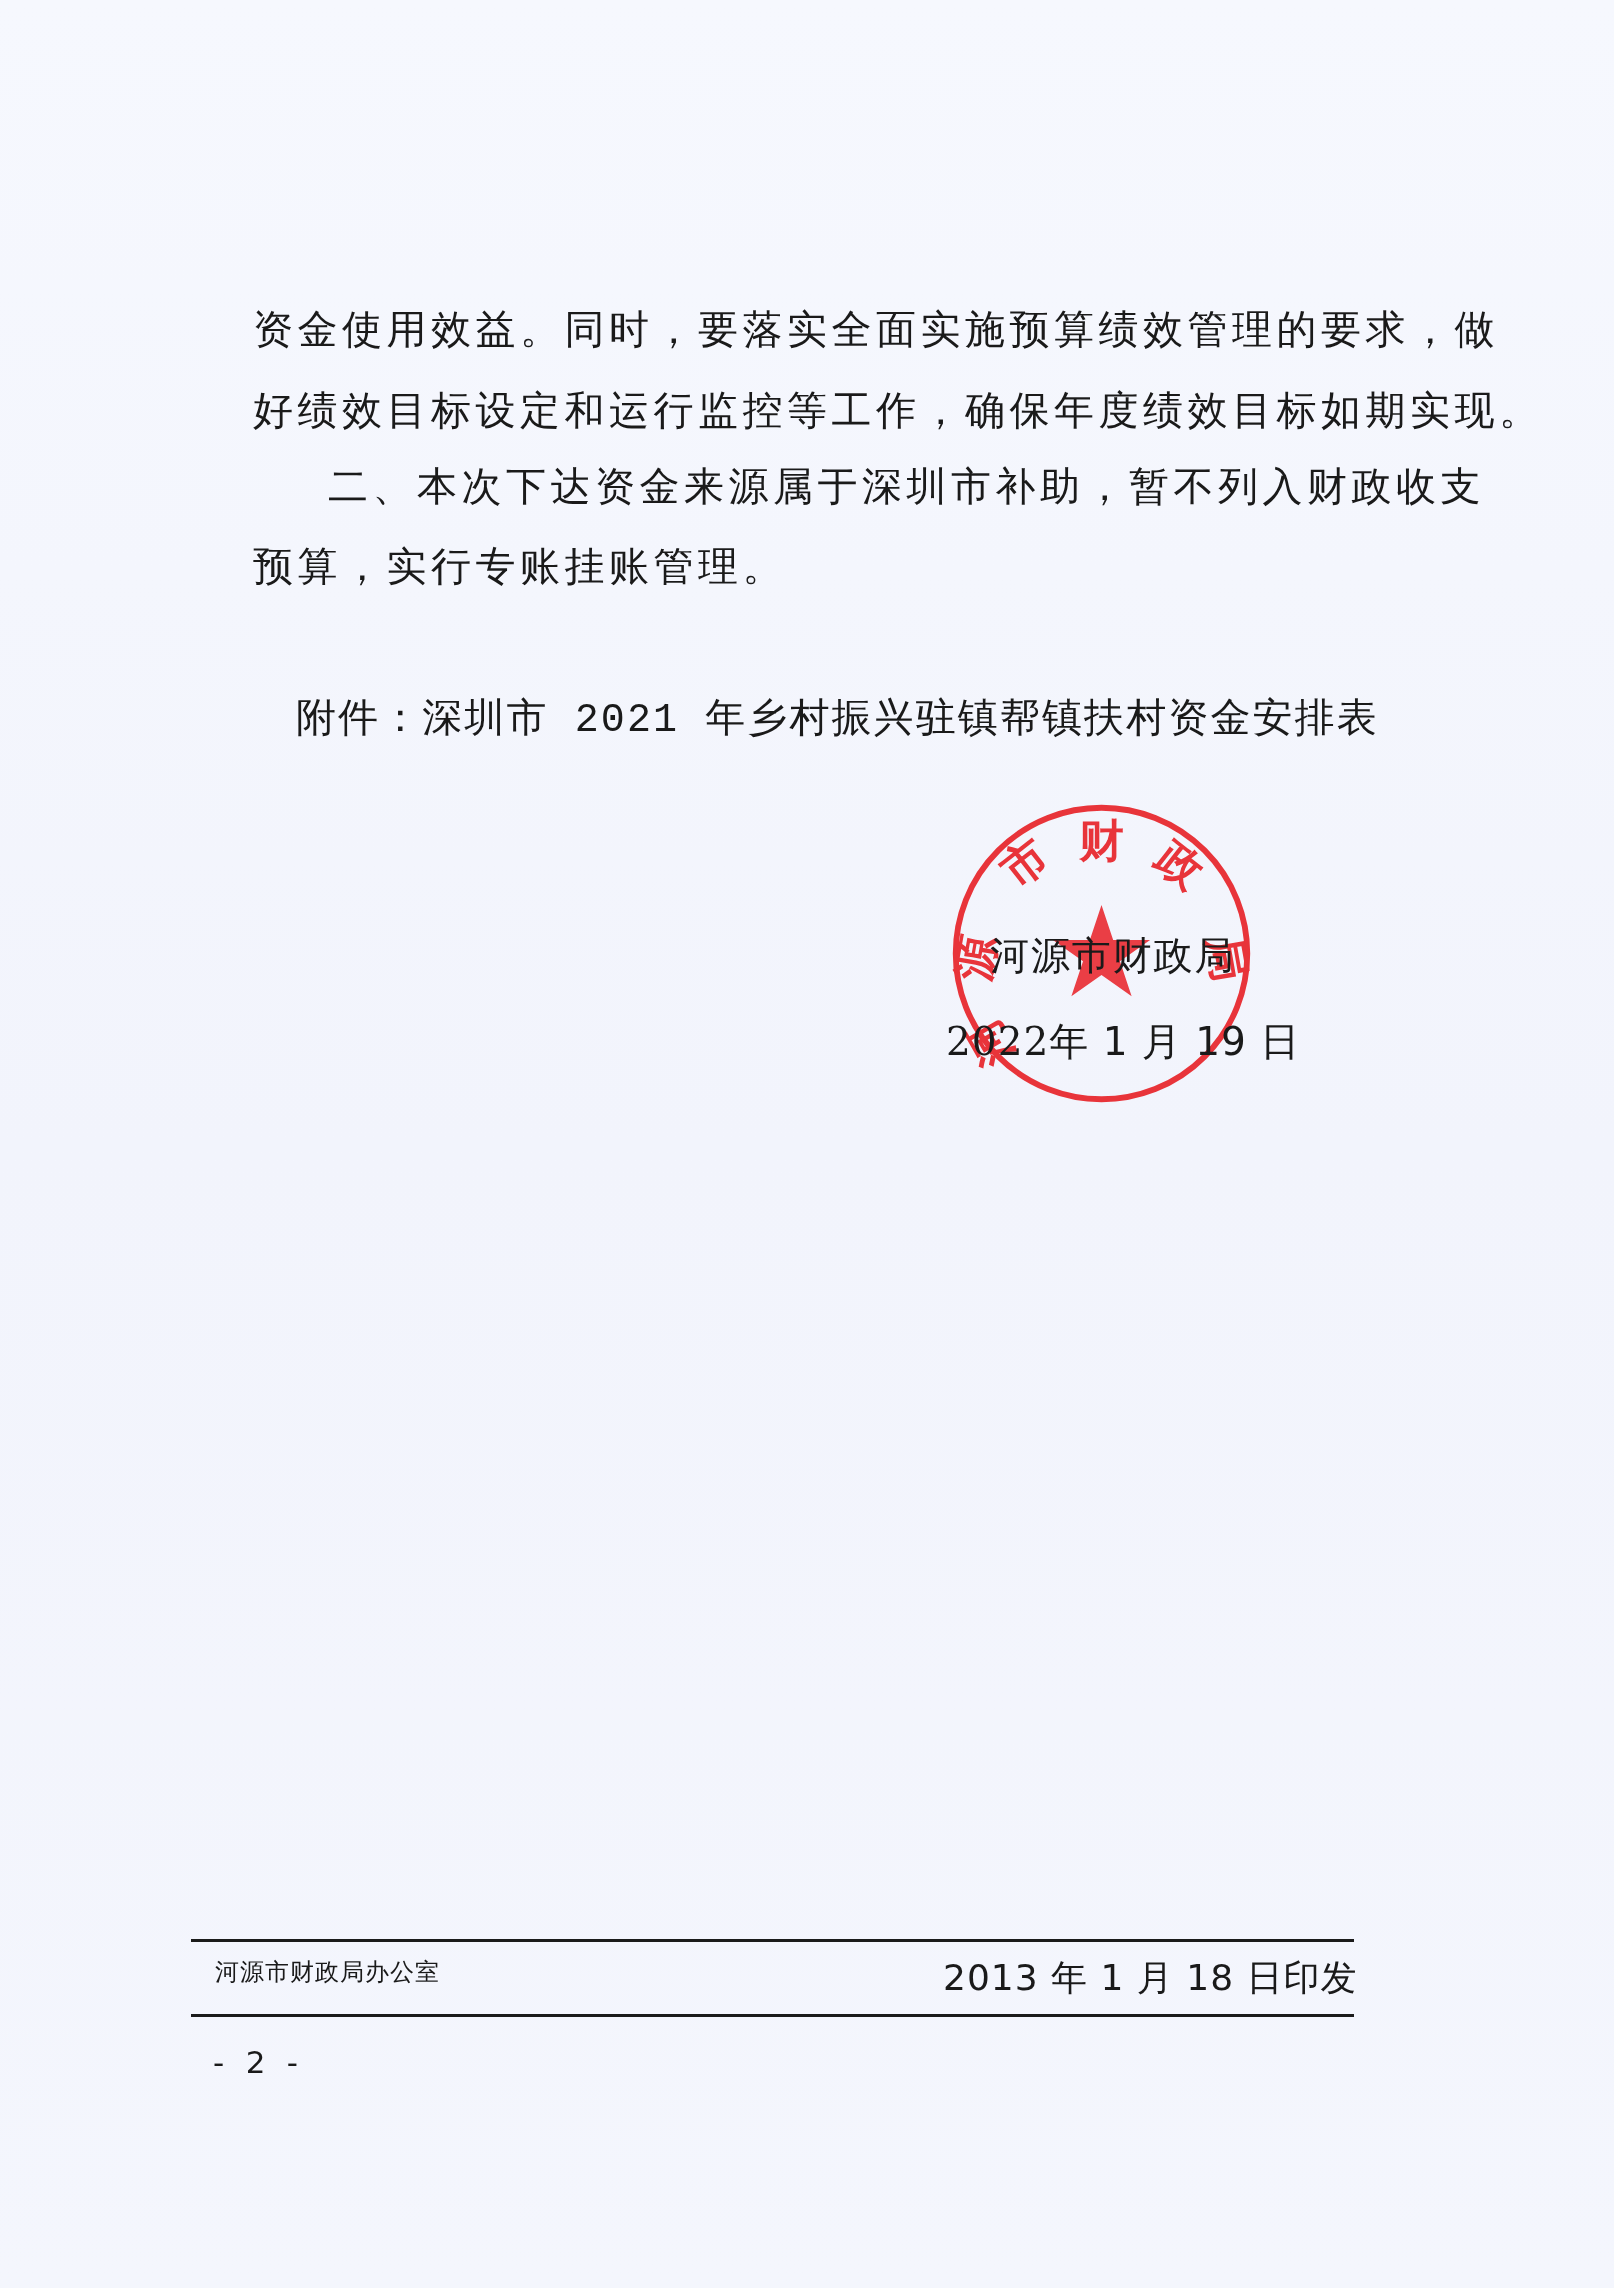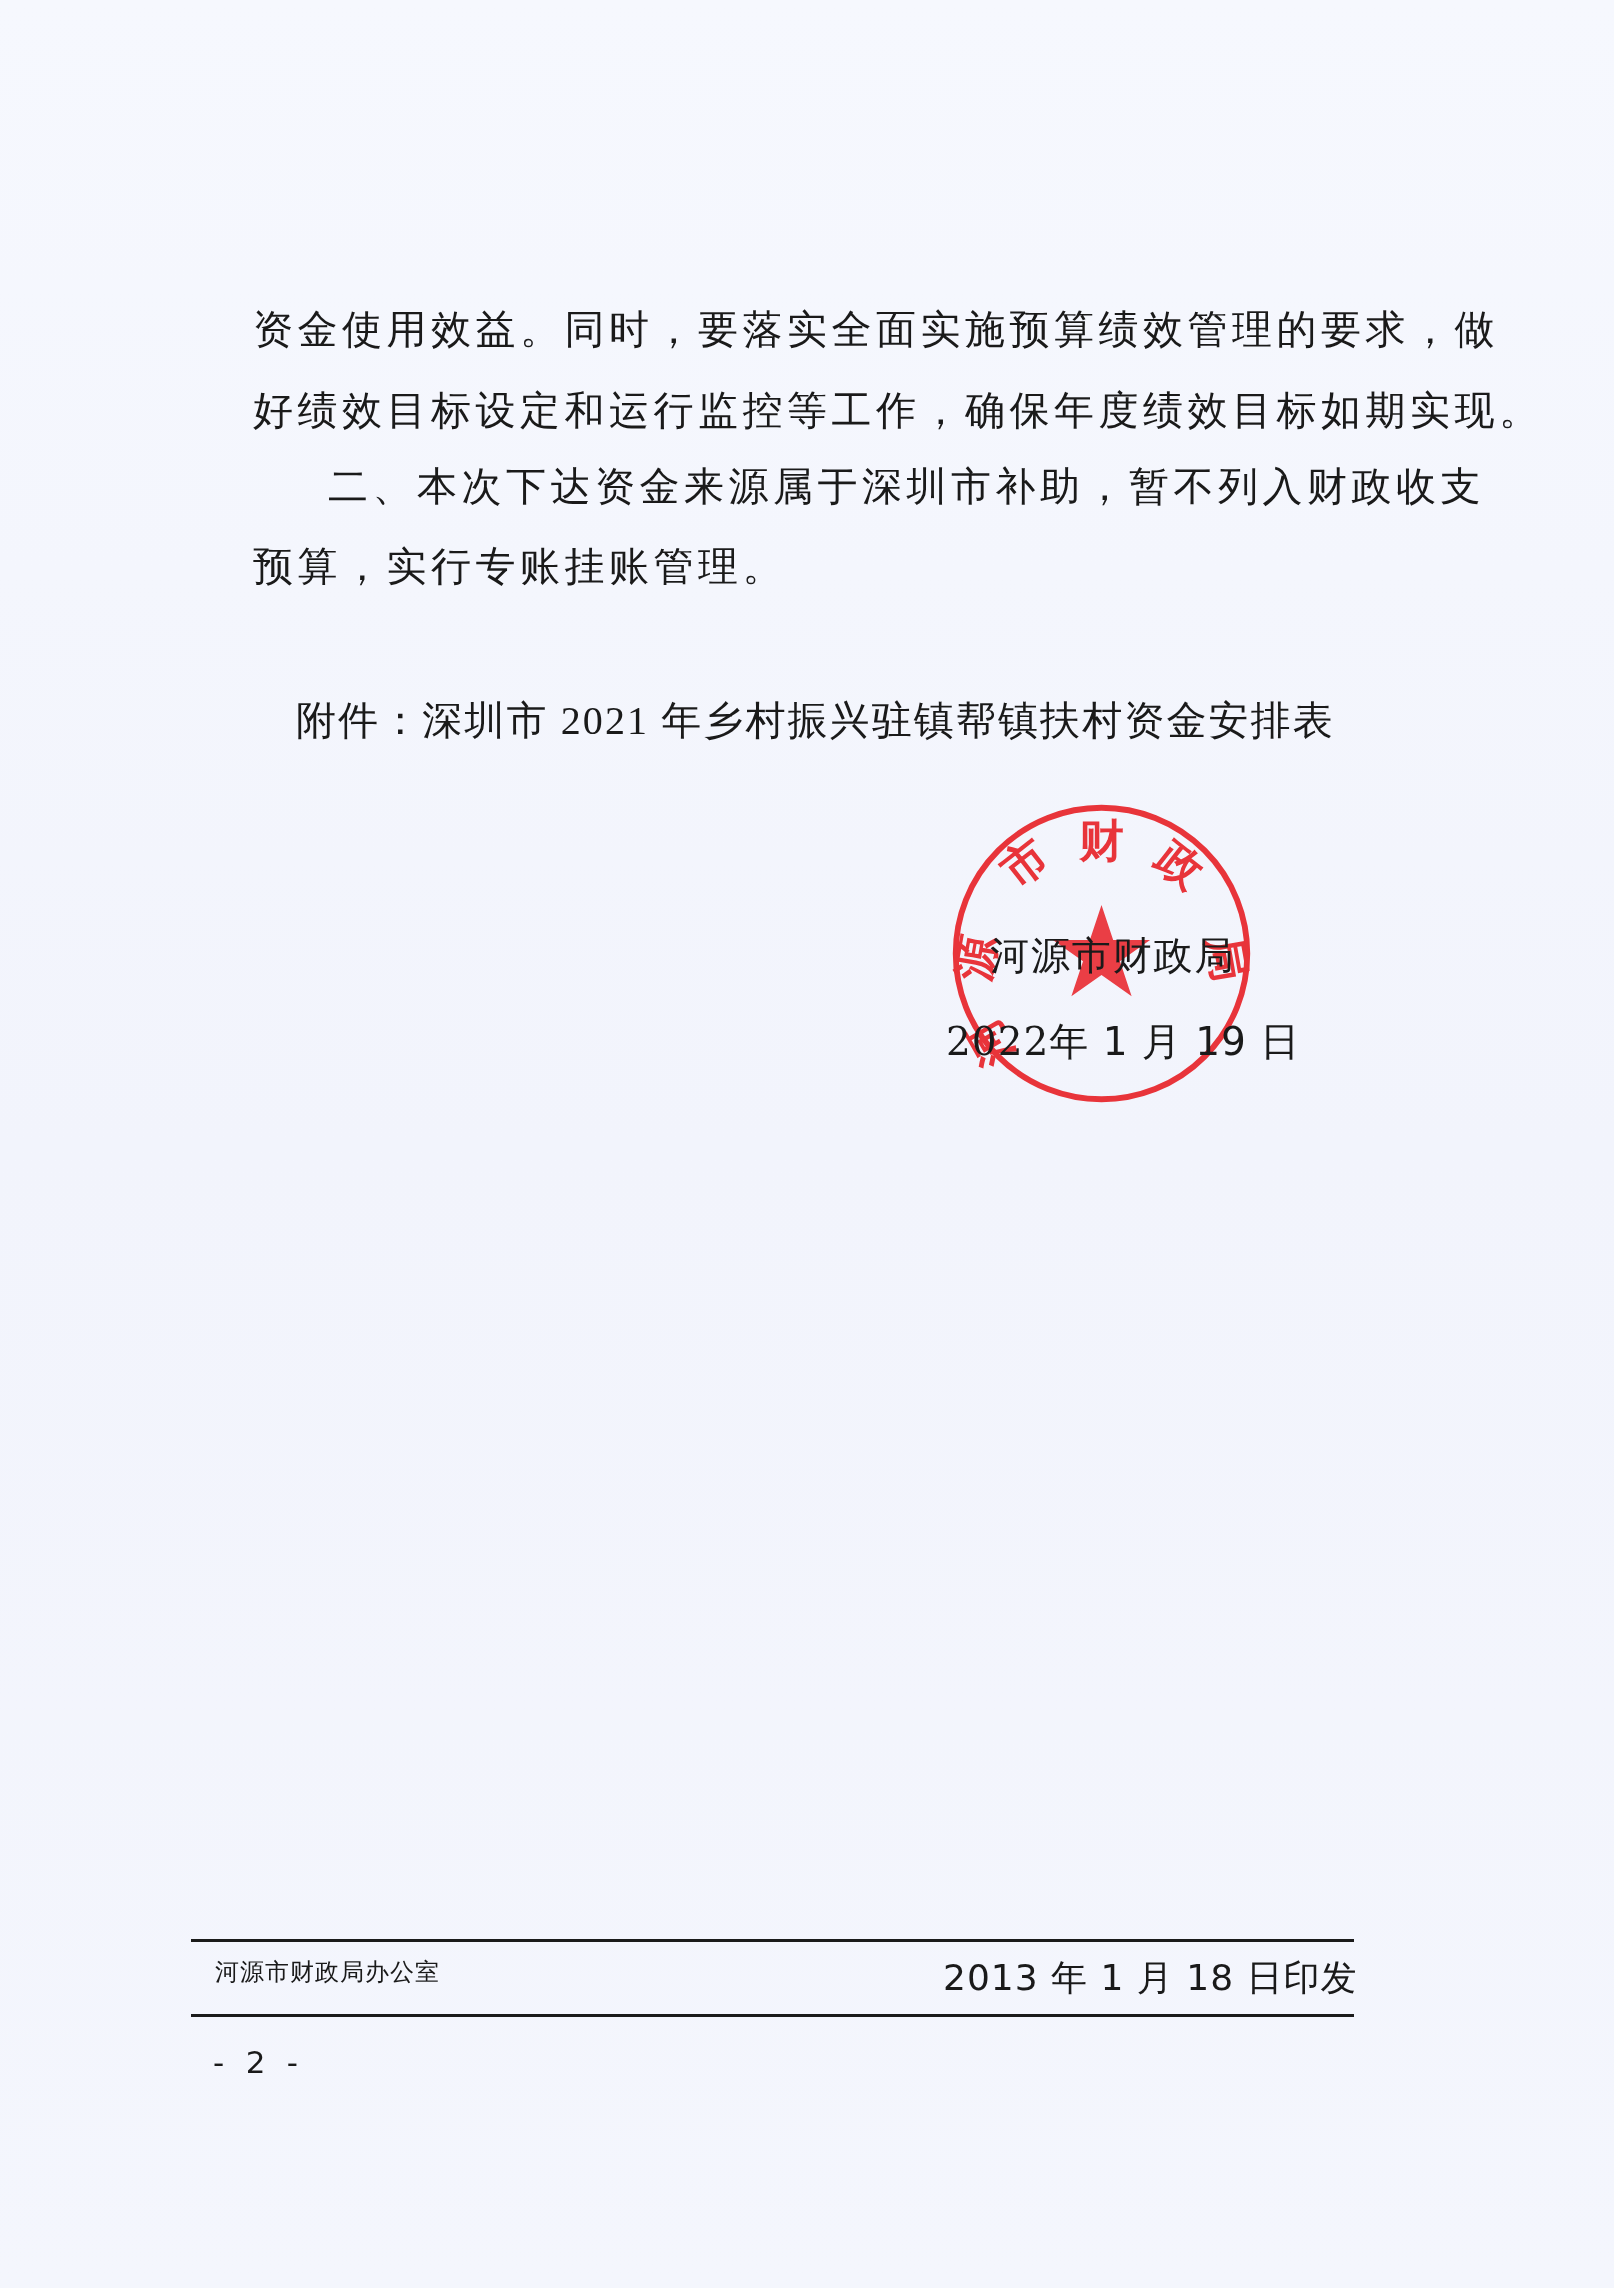--- a/index.html
+++ b/index.html
@@ -34,21 +34,21 @@
     }
     .indent { left: 290px; text-align: right; }
     .attach {
       position: absolute;
       left: 296px;
       top: 701px;
       font-size: 40px;
       letter-spacing: 2.1px;
       white-space: nowrap;
       line-height: 1;
-      font-family: Liberation Serif, serif;
+      font-family: Liberation Mono, monospace;
     }
     .sign-org {
       position: absolute;
       left: 990px;
       top: 936px;
       font-size: 39px;
       letter-spacing: 1.9px;
       white-space: nowrap;
       line-height: 1;
       font-family: "DejaVu Sans", "Liberation Sans", sans-serif;

